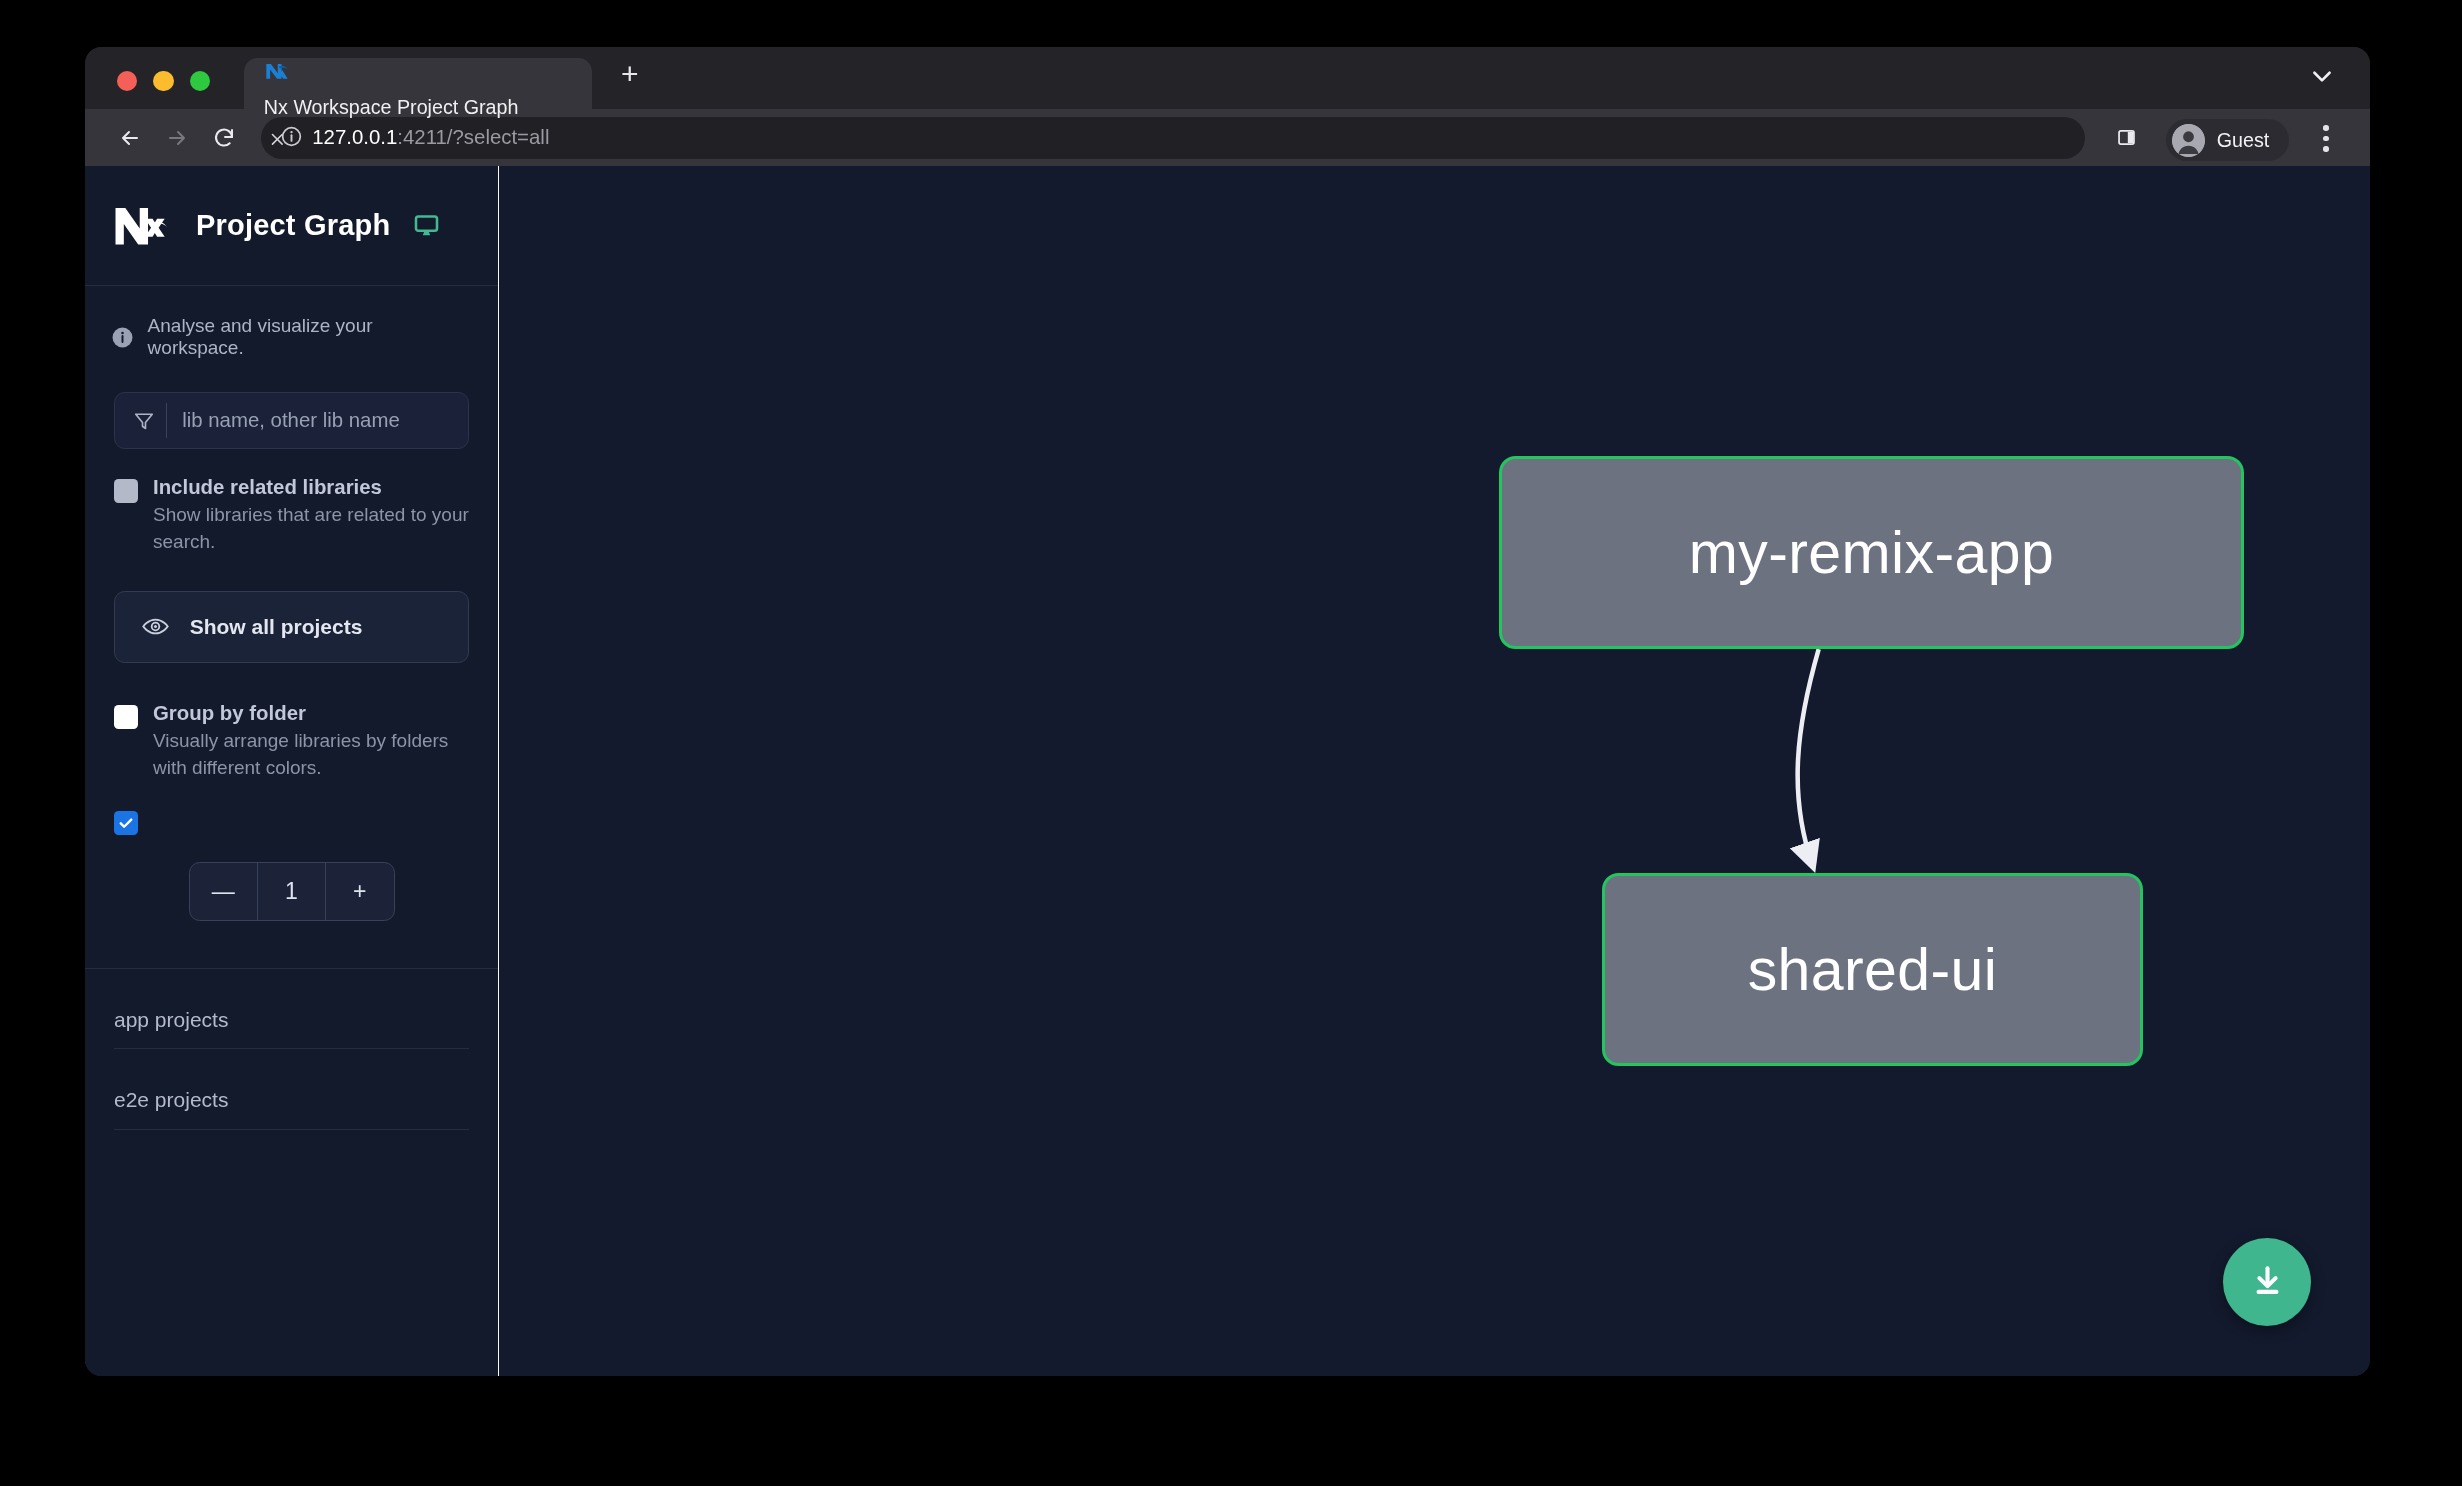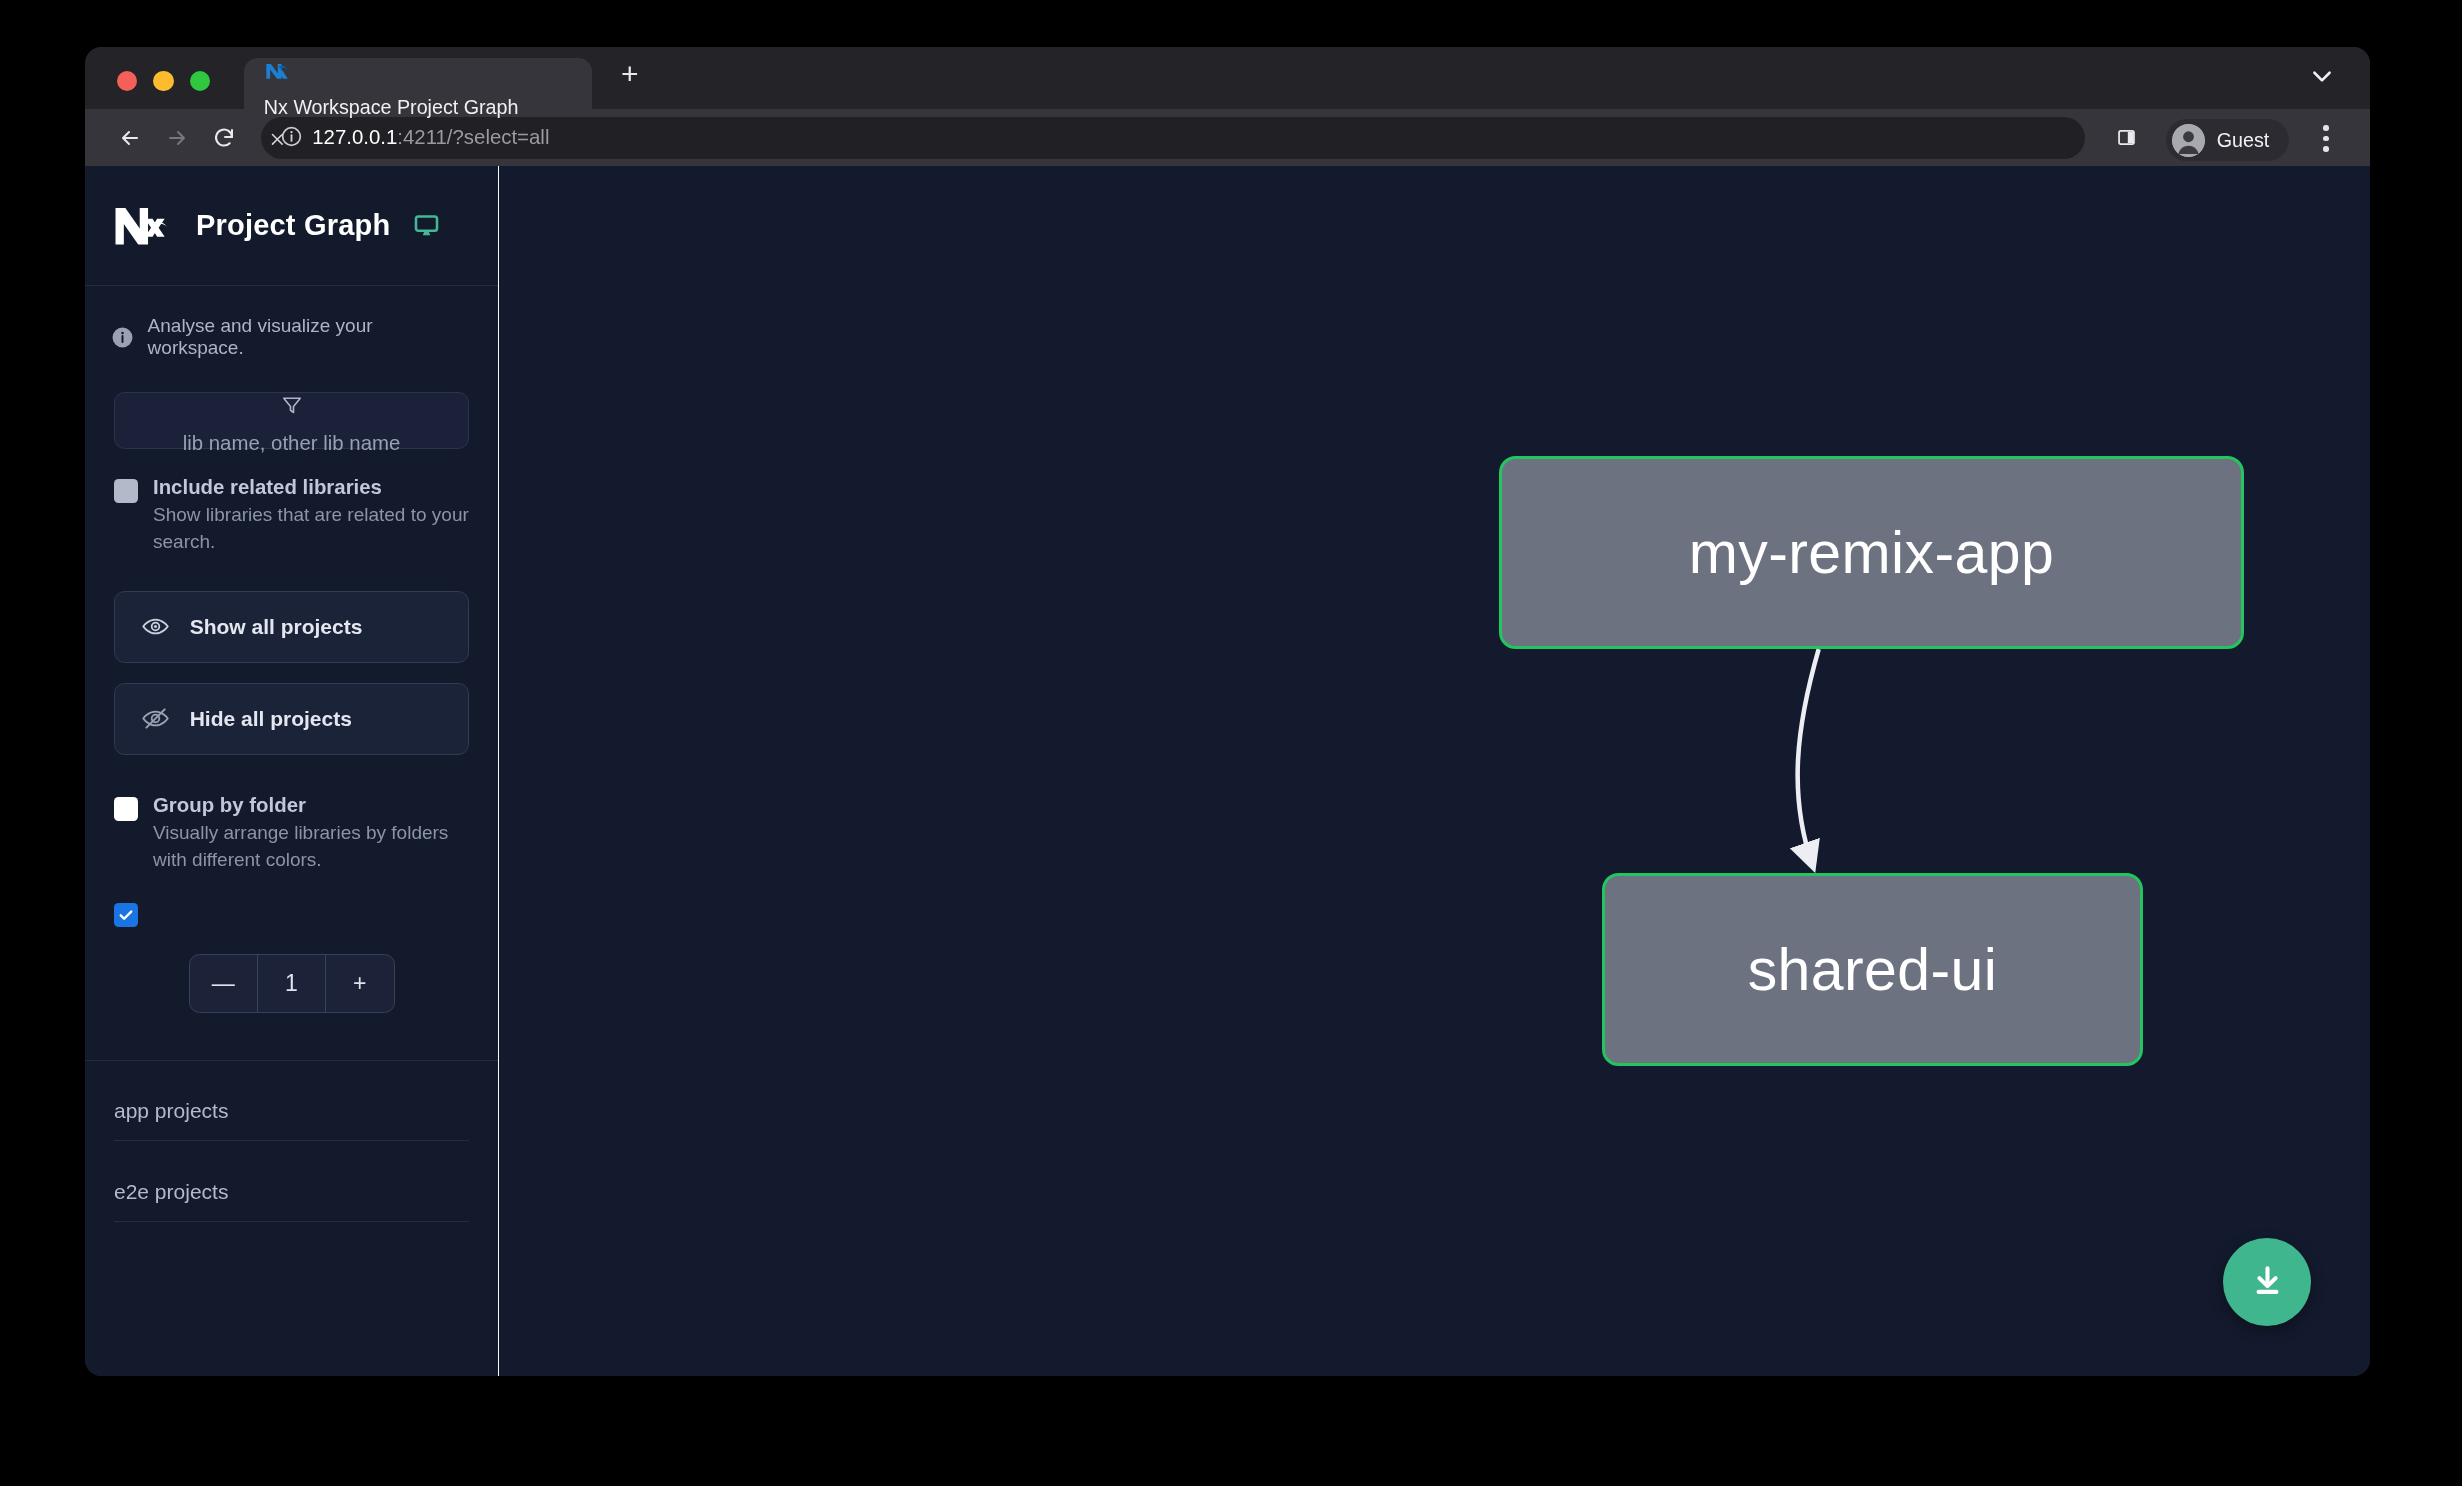--- a/index.html
+++ b/index.html
@@ -180,21 +180,20 @@
   .filter-input {
     margin-top: 33px;
     height: 57px;
     background: #1a2138;
     border: 0.8px solid #2c344c;
     border-radius: 10.6px;
     display: flex;
     align-items: center;
     padding: 0 16.6px;
     gap: 7.6px;
-    flex-direction: column;
   }
   .funnel-icon { width: 24px; height: 24px; flex: 0 0 24px; }
   .filter-sep { width: 0.8px; height: 35px; background: #3a4256; margin: 0 7.6px 0 3px;}
   .filter-placeholder { color: #98a0b4; font-size: 20.4px; }
 
   .check-row { display: flex; gap: 15px; margin-top: 27px; align-items: flex-start; }
   .cb {
     width: 24px; height: 24px; border-radius: 4.5px;
     flex: 0 0 24px; margin-top: 3px;
     display: flex; align-items: center; justify-content: center;
@@ -454,30 +453,20 @@
           <span class="eye">
             <svg viewBox="0 0 38 38" width="29" height="29">
               <path d="M3 19s6-9 16-9 16 9 16 9-6 9-16 9S3 19 3 19z" stroke="#c9cfdd" stroke-width="2.4" fill="none"></path>
               <circle cx="19" cy="19" r="5" stroke="#c9cfdd" stroke-width="2.4" fill="none"></circle>
               <circle cx="19" cy="19" r="2" fill="#c9cfdd"></circle>
             </svg>
           </span>
           <span class="sb-btn-label">Show all projects</span>
         </div>
 
-        <div class="sb-btn">
-          <span class="eye">
-            <svg viewBox="0 0 38 38" width="29" height="29">
-              <path d="M3 19s6-9 16-9 16 9 16 9-6 9-16 9S3 19 3 19z" stroke="#9aa1b3" stroke-width="2.4" fill="none"></path>
-              <circle cx="19" cy="19" r="5" stroke="#9aa1b3" stroke-width="2.4" fill="none"></circle>
-              <path d="M7 31L31 7" stroke="#9aa1b3" stroke-width="2.6" stroke-linecap="round"></path>
-            </svg>
-          </span>
-          <span class="sb-btn-label">Hide all projects</span>
-        </div>
 
         <div class="check-row" style="margin-top:39px">
           <span class="cb empty"></span>
           <span class="check-texts">
             <span class="check-label" style="display:block">Group by folder</span>
             <span class="check-desc" style="display:block">Visually arrange libraries by folders with different colors.</span>
           </span>
         </div>
 
         <div class="check-row" style="margin-top:26px">

